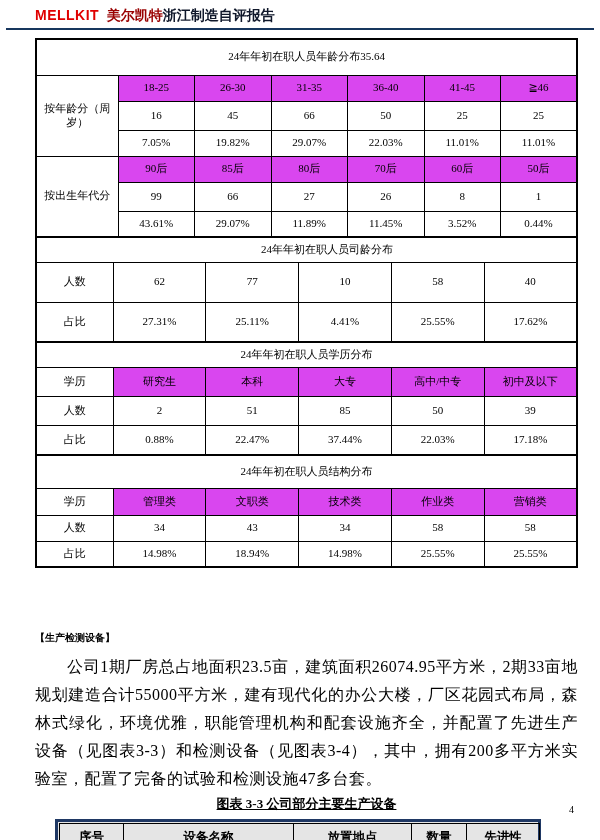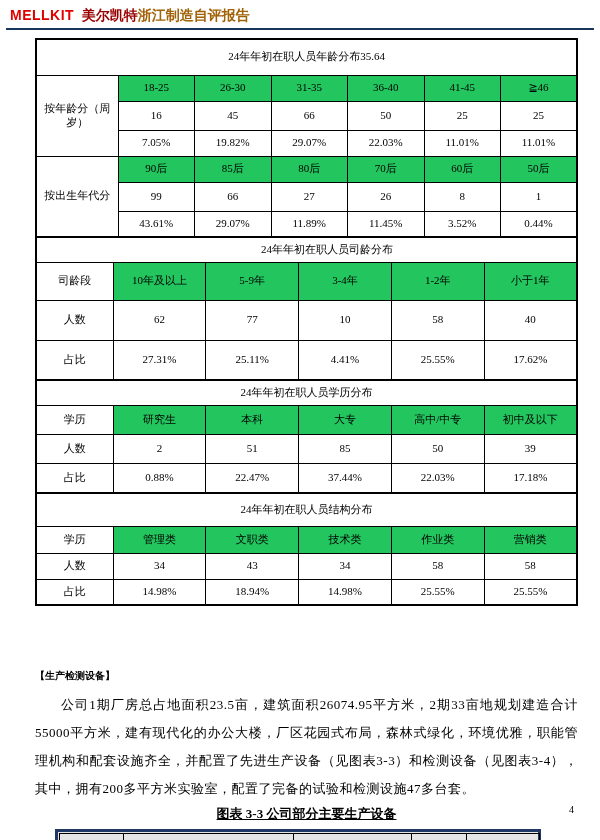--- a/index.html
+++ b/index.html
@@ -6,34 +6,34 @@
   html,body { margin:0; padding:0; }
   body {
     width:600px; height:840px; background:#ffffff;
     font-family:"Liberation Serif","DejaVu Serif",serif;
     color:#000;
   }
   .page { position:relative; width:600px; height:840px; overflow:hidden; background:#fff; }
 
   
   .hdr { position:absolute; left:10px; top:7px; font-size:14px; font-weight:bold; white-space:nowrap; }
-  .hdr .brand { color:#e00000; font-family:"Liberation Sans","DejaVu Sans",sans-serif; letter-spacing:0.5px; }
+  .hdr .brand { color:#e00000; font-family:"Liberation Sans","DejaVu Sans",sans-serif; letter-spacing:0.5px;margin-left:25px; }
   .hdr .t-maroon { color:#990000; margin-left:4px; }
-  .hdr .t-blue { color:#a16207; }
+  .hdr .t-blue { color:#0f172a; }
   .hdr-rule { position:absolute; left:6px; right:6px; top:28px; border-top:2px solid #17365d; }
 
   
   .content { position:absolute; left:35px; top:38px; width:543px; }
   table.tbl { border-collapse:collapse; table-layout:fixed; width:543px; border:2px solid #000; }
   table.tbl + table.tbl { margin-top:-2px; }
   table.tbl td {
     border:1px solid #000; text-align:center; vertical-align:middle;
     font-size:11px; padding:0 2px; overflow:hidden; word-break:break-all; line-height:1.25;
   }
-  td.blue { background:#22c55e; }
+  td.blue { background:#d946ef; }
   td.ttl { font-size:11.5px; }
 
   .t-age .c-label { width:82px; }
   .t-age .r-title td { height:36px; }
   .t-age .r-head  td { height:26px; }
   .t-age .r-cnt   td { height:29px; }
   .t-age .r-pct   td { height:26px; }
 
   .t-sub .c-label { width:77px; }
   .t-tenure .r-title td { height:25px;padding-left:43px; }
@@ -47,21 +47,21 @@
   .t-edu .r-pct   td { height:30px; }
 
   .t-struct .r-title td { height:33px; }
   .t-struct .r-head  td { height:27px; }
   .t-struct .r-cnt   td { height:26px; }
   .t-struct .r-pct   td { height:26px; }
 
   
   .sec-heading { margin-top:63px; font-weight:bold; font-size:10px; }
   .para {
-    margin:8px 0 0 0; font-size:13px; line-height:28px;
+    margin:8px 0 0 0; font-size:16px; line-height:28px;
     text-indent:2em; text-align:justify; letter-spacing:0.5px;
   }
   .caption { margin-top:2px; text-align:center; font-weight:bold; font-size:13px;text-decoration:underline; }
 
   
   .equip-wrap { margin:6px 0 0 20px; width:486px; border:3px solid #1f3864; padding:1px; background:#e5e5e5; }
   table.equip { border-collapse:collapse; table-layout:fixed; width:100%; border:1px solid #1f3864; }
   table.equip td {
     border:1px solid #000; text-align:center; vertical-align:middle;
     font-weight:bold; font-size:12.5px; height:27px; overflow:hidden;
@@ -146,28 +146,20 @@
       </table>
 
     <table class="tbl t-sub t-tenure">
       <colgroup>
           <col class="c-label">
           <col span="5">
         </colgroup>
       <tbody>
           <tr class="r-title">
         <td class="ttl" colspan="6">24年年初在职人员司龄分布</td>
-      </tr>
-      <tr class="r-head">
-        <td>司龄段</td>
-        <td class="blue">10年及以上</td>
-        <td class="blue">5-9年</td>
-        <td class="blue">3-4年</td>
-        <td class="blue">1-2年</td>
-        <td class="blue">小于1年</td>
       </tr>
       <tr class="r-cnt">
         <td>人数</td>
         <td>62</td>
         <td>77</td>
         <td>10</td>
         <td>58</td>
         <td>40</td>
       </tr>
       <tr class="r-pct">

